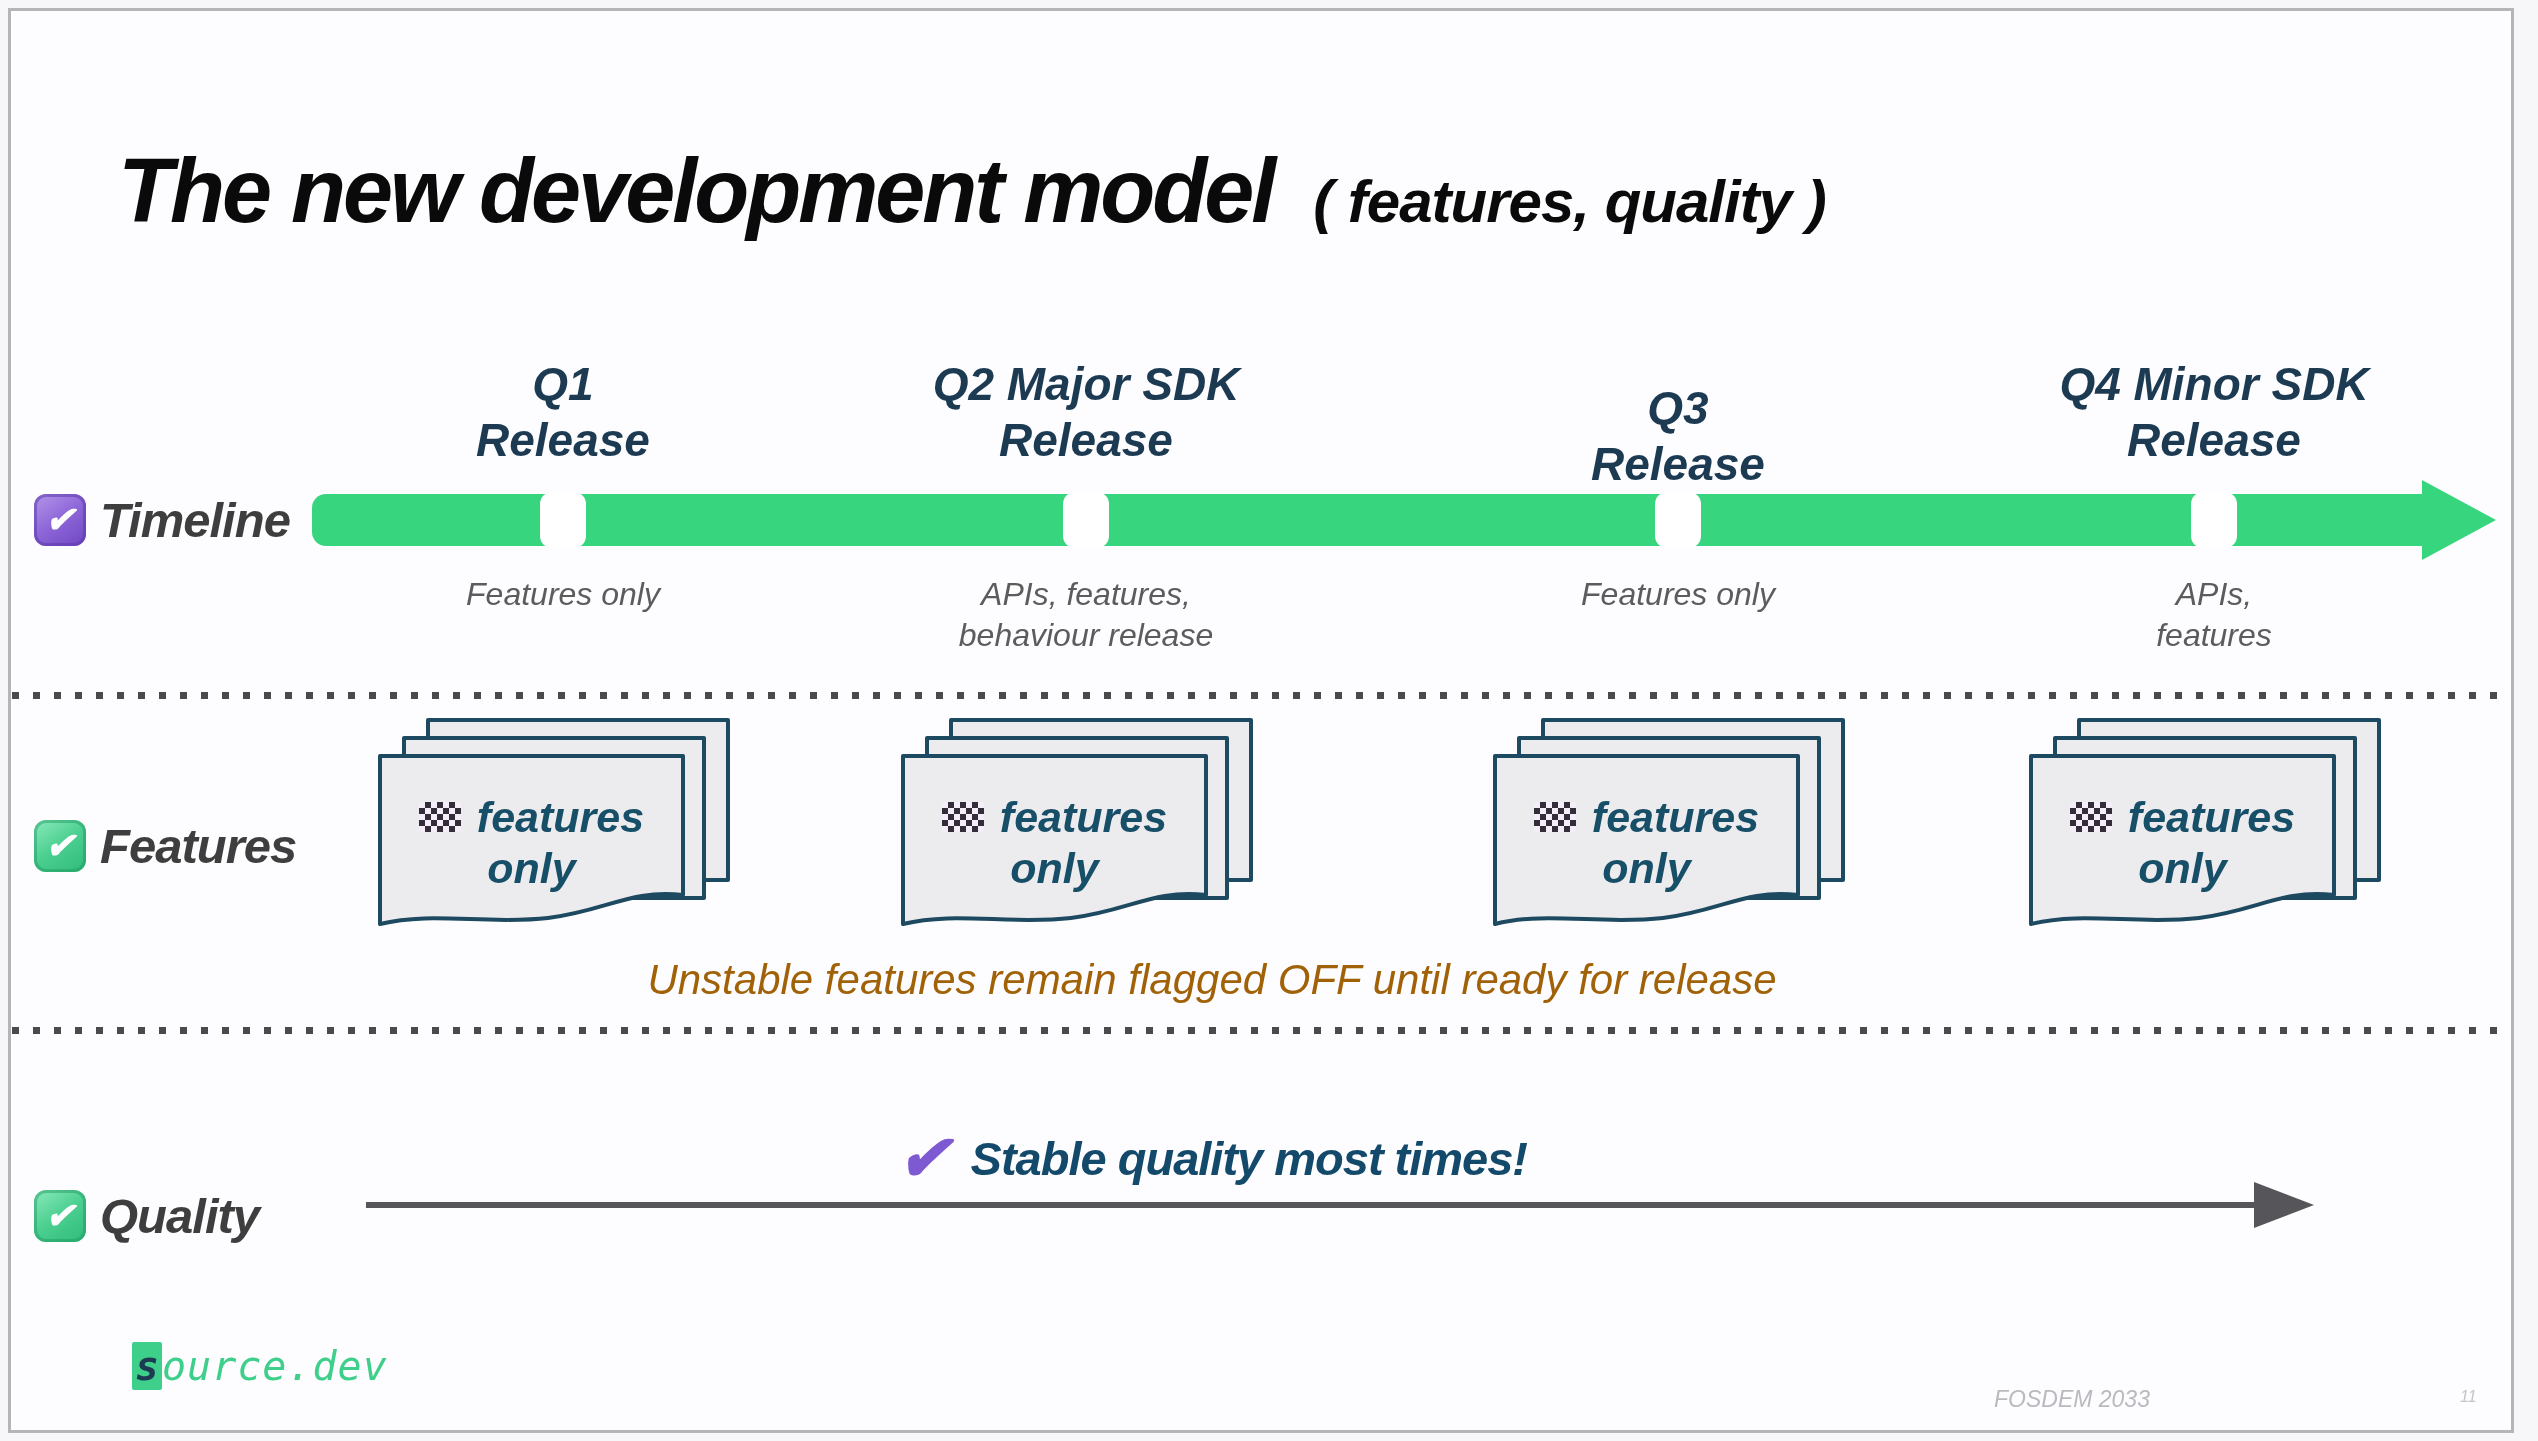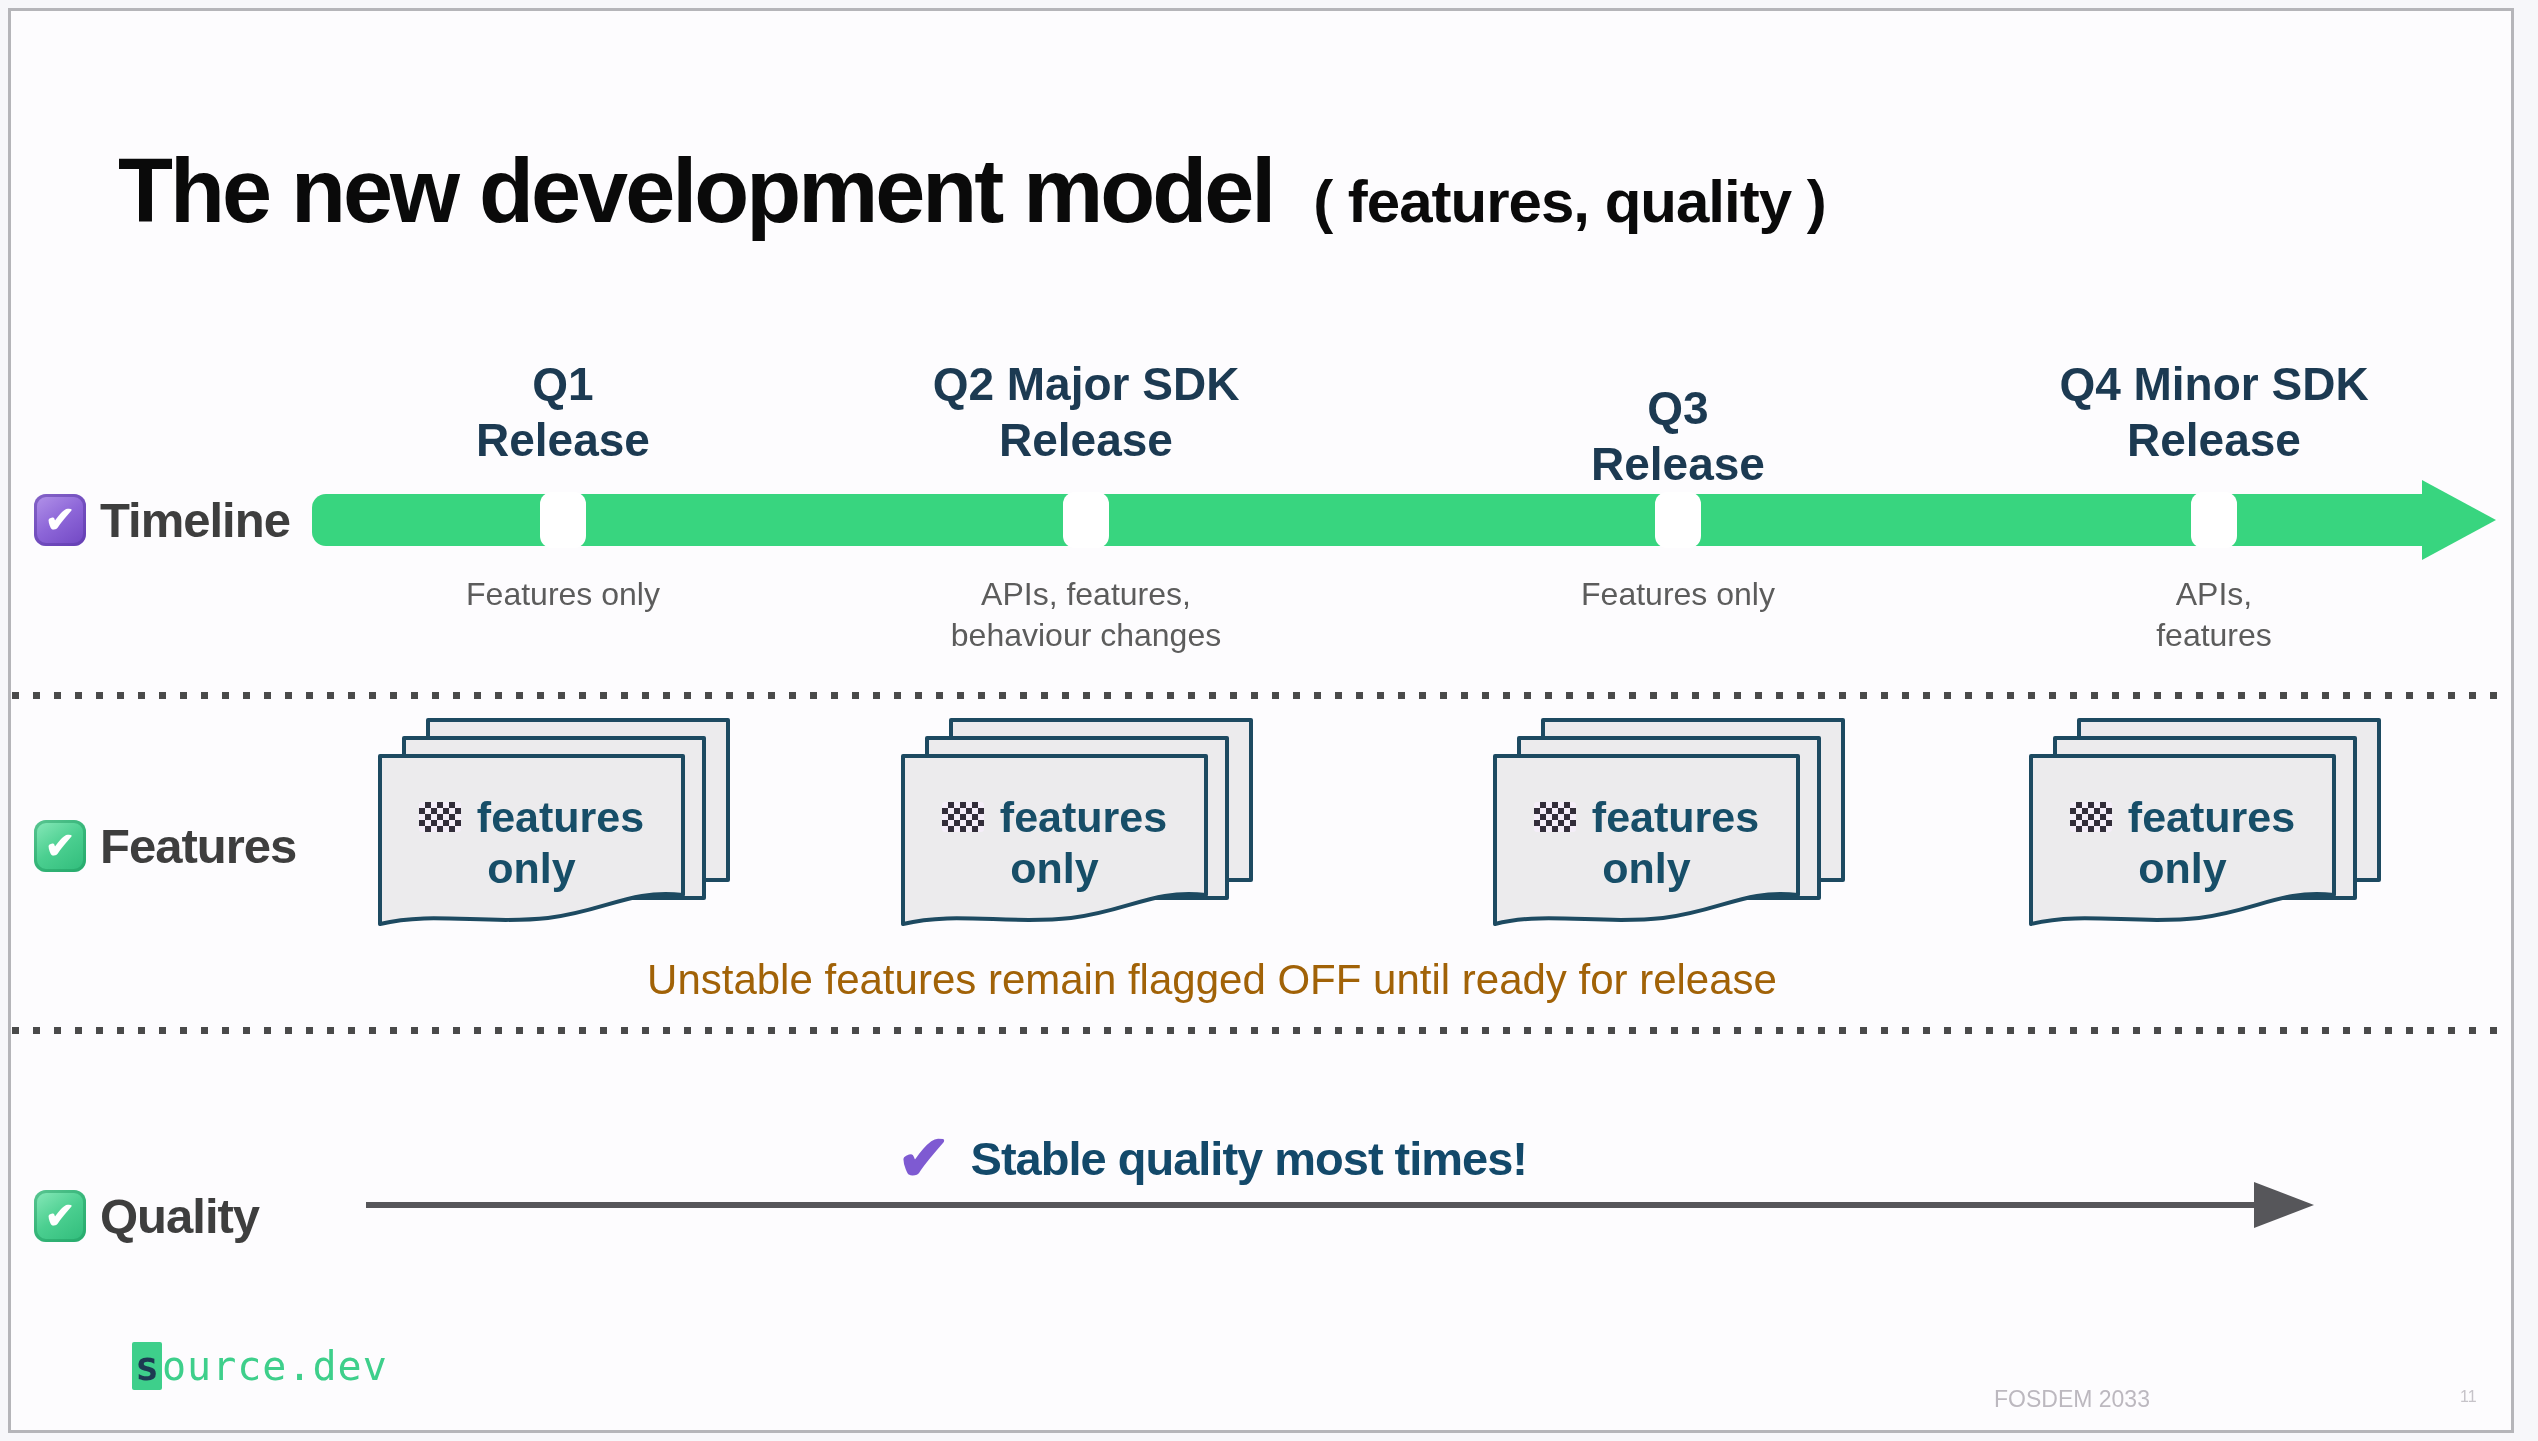--- a/index.html
+++ b/index.html
@@ -1,17 +1,17 @@
 <!DOCTYPE html>
 <html><head>
 <meta charset="utf-8">
 <style>
   html,body{margin:0;padding:0;}
   body{width:2538px;height:1441px;background:#f7f7fa;font-family:"Liberation Sans",sans-serif;overflow:hidden;}
-  .page{position:relative;width:2522px;height:1441px;}
+  .page{position:relative;width:2522px;height:1441px;font-style:italic;}
   .slide{position:absolute;inset:8px;border:3px solid #b5b5b9;background:#fdfcfe;}
 
   
   .title-row{position:absolute;left:118px;top:142px;display:flex;align-items:baseline;gap:40px;}
   .title-main{font-size:90px;font-weight:800;letter-spacing:-3px;color:#0a0a0a;line-height:1.1;}
   .title-sub{font-size:60px;font-weight:700;color:#0a0a0a;letter-spacing:-1px;}
 
   
   .mhead{position:absolute;top:356px;width:520px;text-align:center;font-size:46px;font-weight:700;color:#1c3a52;line-height:1.22;}
   .mhead span{display:block;}
@@ -109,21 +109,21 @@
   <div class="tick c1"></div>
   <div class="tick c2"></div>
   <div class="tick c3"></div>
 
   <div class="msub c0">
     <span>Features only</span>
     <span></span>
   </div>
   <div class="msub c1">
     <span>APIs, features,</span>
-    <span>behaviour changes</span>
+    <span>behaviour release</span>
   </div>
   <div class="msub c2">
     <span>Features only</span>
     <span></span>
   </div>
   <div class="msub c3">
     <span>APIs,</span>
     <span>features</span>
   </div>
 

